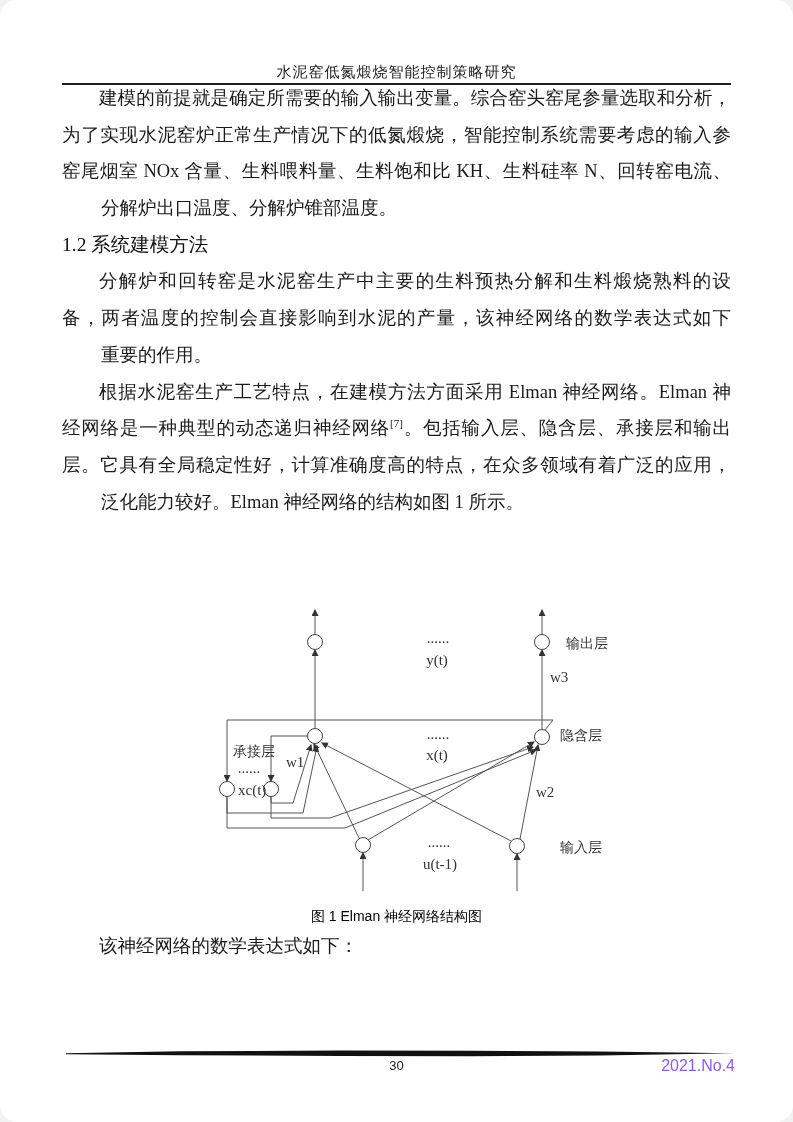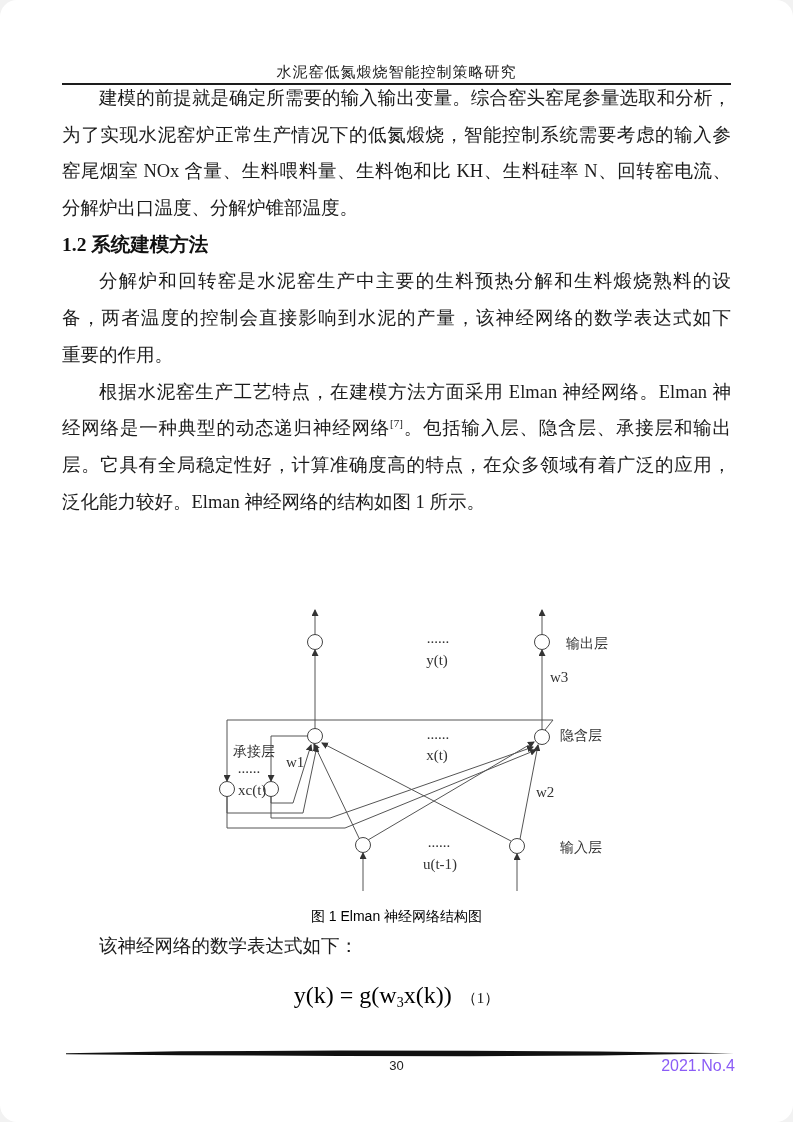--- a/index.html
+++ b/index.html
@@ -18,25 +18,25 @@
   .header-rule {
     position:absolute; top:83px; left:62px; width:669px; height:2px;
     background:#1d1d1d;
   }
   .content { position:absolute; top:80px; left:62px; width:669px; }
   .bline {
     height:36.7px; line-height:36.7px;
     font-size:18.5px; text-align:justify; text-align-last:justify;
     color:#1a1a1a; overflow:hidden; white-space:nowrap;
   }
-  .bline.pend { text-align-last:left; }
+  .bline.pend { text-align-last:left;margin-left:39px; }
   .bline.indent { text-indent:2em; }
   .heading {
     height:36.7px; line-height:36.7px;
-    font-size:19.5px; font-weight:bold; color:#111;
+    font-size:19.5px; font-weight:normal; color:#111;
   }
   sup.ref { font-size:11px; vertical-align:super; line-height:0; }
   .figure-svg { position:absolute; top:593px; left:200px; }
   .fig-caption {
     position:absolute; top:908px; left:62px; width:669px;
     text-align:center; font-size:14px; color:#000000;
     font-family:"Liberation Sans","DejaVu Sans",sans-serif;
   }
   .p4-line {
     position:absolute; top:928px; left:62px; width:669px;
@@ -145,23 +145,20 @@
       <text class="svgtxt" x="439" y="847" text-anchor="middle">......</text>
       <text class="svgtxt" x="440" y="869" text-anchor="middle">u(t-1)</text>
       <text class="svgcjk" x="560" y="852">输入层</text>
     </g>
   </svg>
 
   <div class="fig-caption">图 1  Elman 神经网络结构图</div>
 
   <div class="p4-line">该神经网络的数学表达式如下：</div>
 
-  <div class="formula-row">
-    <span>y(k) = g(w</span><span class="fsub">3</span><span>x(k))</span><span class="fnum">（1）</span>
-  </div>
 
   <svg class="footer-rule-svg" width="793" height="10" viewBox="0 0 793 10">
     <polygon fill="#111" points="66,4.2 180,2.2 340,1.6 470,1.8 600,2.6 734,4.2 600,6.4 470,7.2 340,7.0 180,6.2 66,5.2">
     </polygon>
   </svg>
   <div class="footer-page">30</div>
   <div class="footer-issue">2021.No.4</div>
 
 </div>
 

